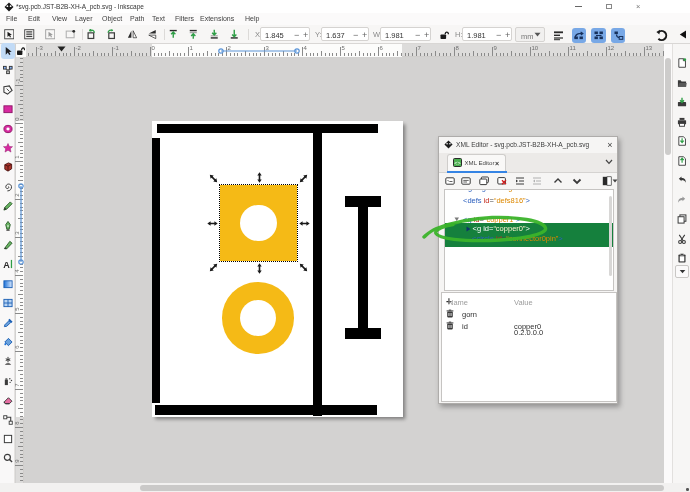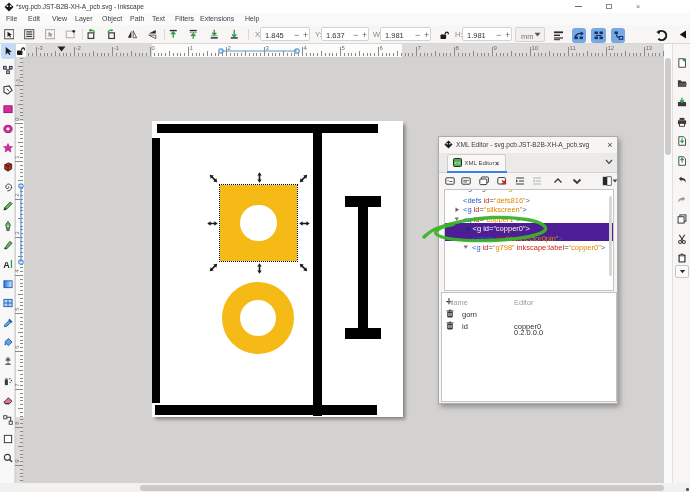--- a/index.html
+++ b/index.html
@@ -858,53 +858,41 @@
   <div id="xtree">
       <div class="trow" style="top:-8.10px;">
         <svg style="position:absolute;left:2.0px;top:3px" width="5.5" height="4.5" viewBox="0 0 6 5">
           <path d="M0.5 0.5 L5.5 0.5 L3 4.5 Z" fill="#7a7a7a"></path>
         </svg>
         <div style="position:absolute;left:11.0px;top:0.8px"><span class="tg">&lt;svg:svg</span><span class="teq"> </span><span class="ta">id</span><span class="teq">=</span><span class="tv">“svg816”</span><span class="tg">&gt;</span></div>
       </div>
       <div class="trow" style="top:4.85px;">
         <div style="position:absolute;left:18.0px;top:0.8px"><span class="tg">&lt;defs</span><span class="teq"> </span><span class="ta">id</span><span class="teq">=</span><span class="tv">“defs816”</span><span class="tg">&gt;</span></div>
       </div>
-      <div class="trow" style="top:14.35px;">
-        <svg style="position:absolute;left:10.0px;top:2.2px" width="4.5" height="5.5" viewBox="0 0 5 6">
-          <path d="M0.5 0.5 L4.5 3 L0.5 5.5 Z" fill="#666"></path>
-        </svg>
-        <div style="position:absolute;left:18.0px;top:0.8px"><span class="tg">&lt;g</span><span class="teq"> </span><span class="ta">id</span><span class="teq">=</span><span class="tv">“silkscreen”</span><span class="tg">&gt;</span></div>
-      </div>
       <div class="trow" style="top:23.85px;">
         <svg style="position:absolute;left:9.0px;top:3px" width="5.5" height="4.5" viewBox="0 0 6 5">
           <path d="M0.5 0.5 L5.5 0.5 L3 4.5 Z" fill="#7a7a7a"></path>
         </svg>
         <div style="position:absolute;left:18.0px;top:0.8px"><span class="tg">&lt;g</span><span class="teq"> </span><span class="ta">id</span><span class="teq">=</span><span class="tv">“copper1”</span><span class="tg">&gt;</span></div>
       </div>
-      <div class="trow" style="top:33.35px;background:#4c1d95;height:18px">
+      <div class="trow" style="top:33.35px;background:#15803d;height:24px">
         <svg style="position:absolute;left:21px;top:2.2px" width="5" height="6" viewBox="0 0 5 6">
           <path d="M0.5 0.5 L4.5 3 L0.5 5.5 Z" fill="#10346b"></path>
         </svg>
         <div style="position:absolute;left:27.5px;top:0.8px;color:#fff">&lt;g <span style="color:#fff">id</span>=<span style="color:#fef2d0">“copper0”</span>&gt;</div>
       </div>
       <div class="trow" style="top:42.85px;">
         <div style="position:absolute;left:27.0px;top:0.8px"><span class="tg">&lt;circle</span><span class="teq"> </span><span class="ta">id</span><span class="teq">=</span><span class="tv">“connector0pin”</span><span class="tg">&gt;</span></div>
       </div>
-      <div class="trow" style="top:52.35px;">
-        <svg style="position:absolute;left:18.0px;top:3px" width="5.5" height="4.5" viewBox="0 0 6 5">
-          <path d="M0.5 0.5 L5.5 0.5 L3 4.5 Z" fill="#7a7a7a"></path>
-        </svg>
-        <div style="position:absolute;left:27.0px;top:0.8px"><span class="tg">&lt;g</span><span class="teq"> </span><span class="ta">id</span><span class="teq">=</span><span class="tv">“g798”</span><span class="teq"> </span><span class="ta">inkscape:label</span><span class="teq">=</span><span class="tv">“copper0”</span><span class="tg">&gt;</span></div>
-      </div>
       <div id="treescroll"></div>
     </div>
   <div id="xattr">
       <div class="arow" style="left:4px;top:3px;font-size:10px;font-weight:bold">+</div>
       <div class="arow ahd" style="left:6px;top:4.5px">Name</div>
-      <div class="arow ahd" style="left:72px;top:4.5px">Editor</div>
+      <div class="arow ahd" style="left:72px;top:4.5px">Value</div>
       <div class="arow" style="left:4px;top:16px">
         <svg width="8" height="9" viewBox="0 0 8 9">
           <rect x="1.2" y="2.6" width="5.6" height="5.8" rx="0.8" fill="#3a3a3a"></rect>
           <rect x="0.6" y="1.4" width="6.8" height="1" fill="#3a3a3a"></rect>
           <rect x="2.8" y="0.6" width="2.4" height="1" fill="#3a3a3a"></rect>
           <path d="M2.7 4 L2.7 7 M4 4 L4 7 M5.3 4 L5.3 7" stroke="#fff" stroke-width="0.6"></path>
         </svg>
       </div>
       <div class="arow" style="left:20px;top:17px">gorn</div>
       <div class="arow" style="left:72px;top:35px">0.2.0.0.0</div>

